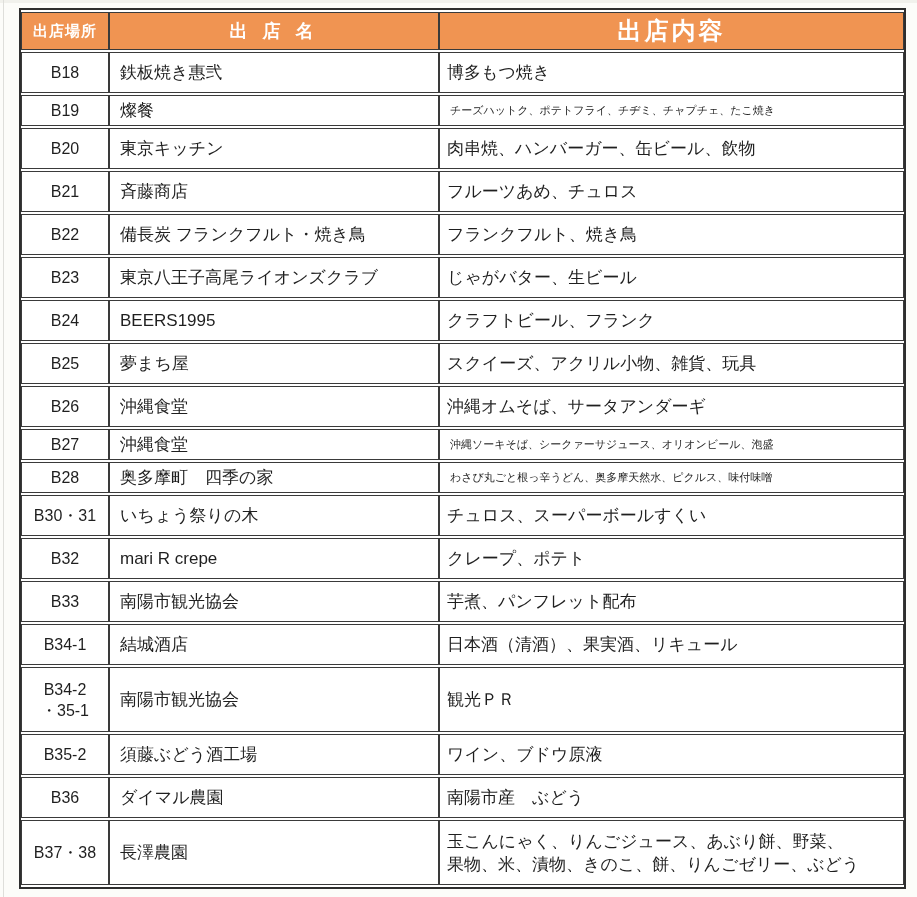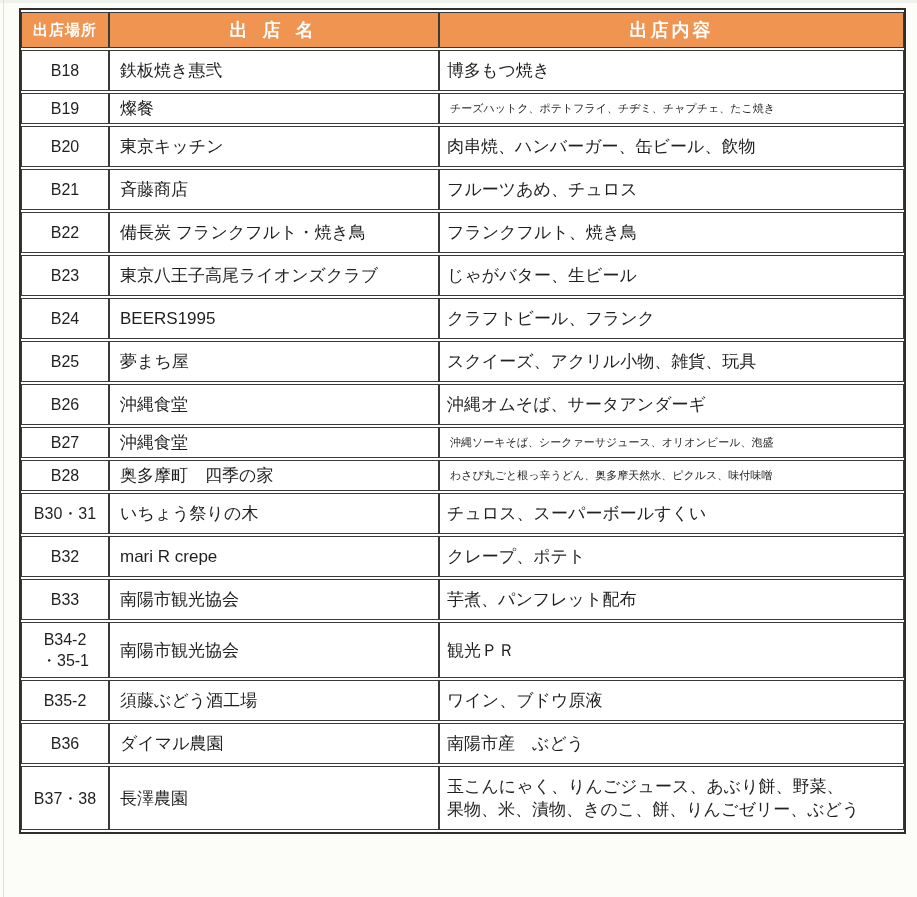--- a/index.html
+++ b/index.html
@@ -44,32 +44,32 @@
   col.c-content { width: 465px; }
 
   th, td {
     border: 1px solid #3a3a3a;
     box-sizing: border-box;
     vertical-align: middle;
     overflow: hidden;
   }
   thead tr { height: 36px; }
   tbody tr { height: 31px; }
-  tbody tr.tall { height: 56px; }
+  tbody tr.tall { height: 65px; }
 
   th {
     background: var(--accent, #F09452);
     color: #ffffff;
     font-weight: bold;
     text-align: center;
     padding: 2px 2px;
   }
   th.h-loc     { font-size: 15px; letter-spacing: 1px; }
   th.h-name    { font-size: 18px; letter-spacing: 5px; }
-  th.h-content { font-size: 18px; letter-spacing: 3px; }
+  th.h-content { font-size: 24px; letter-spacing: 3px; }
 
   td {
     color: #1f1f1f;
     font-size: 17px;
     line-height: 23px;
   }
   td.loc {
     text-align: center;
     font-size: 16px;
     padding: 1px 2px;
@@ -176,20 +176,25 @@
           <tr>
             <td class="loc">B32</td>
             <td class="name">mari R crepe</td>
             <td class="content">クレープ、ポテト</td>
           </tr>
           <tr>
             <td class="loc">B33</td>
             <td class="name">南陽市観光協会</td>
             <td class="content">芋煮、パンフレット配布</td>
           </tr>
+          <tr>
+            <td class="loc">B34-1</td>
+            <td class="name">結城酒店</td>
+            <td class="content">日本酒（清酒）、果実酒、リキュール</td>
+          </tr>
           <tr class="tall">
             <td class="loc">B34-2
 ・35-1</td>
             <td class="name">南陽市観光協会</td>
             <td class="content">観光ＰＲ</td>
           </tr>
           <tr>
             <td class="loc">B35-2</td>
             <td class="name">須藤ぶどう酒工場</td>
             <td class="content">ワイン、ブドウ原液</td>

